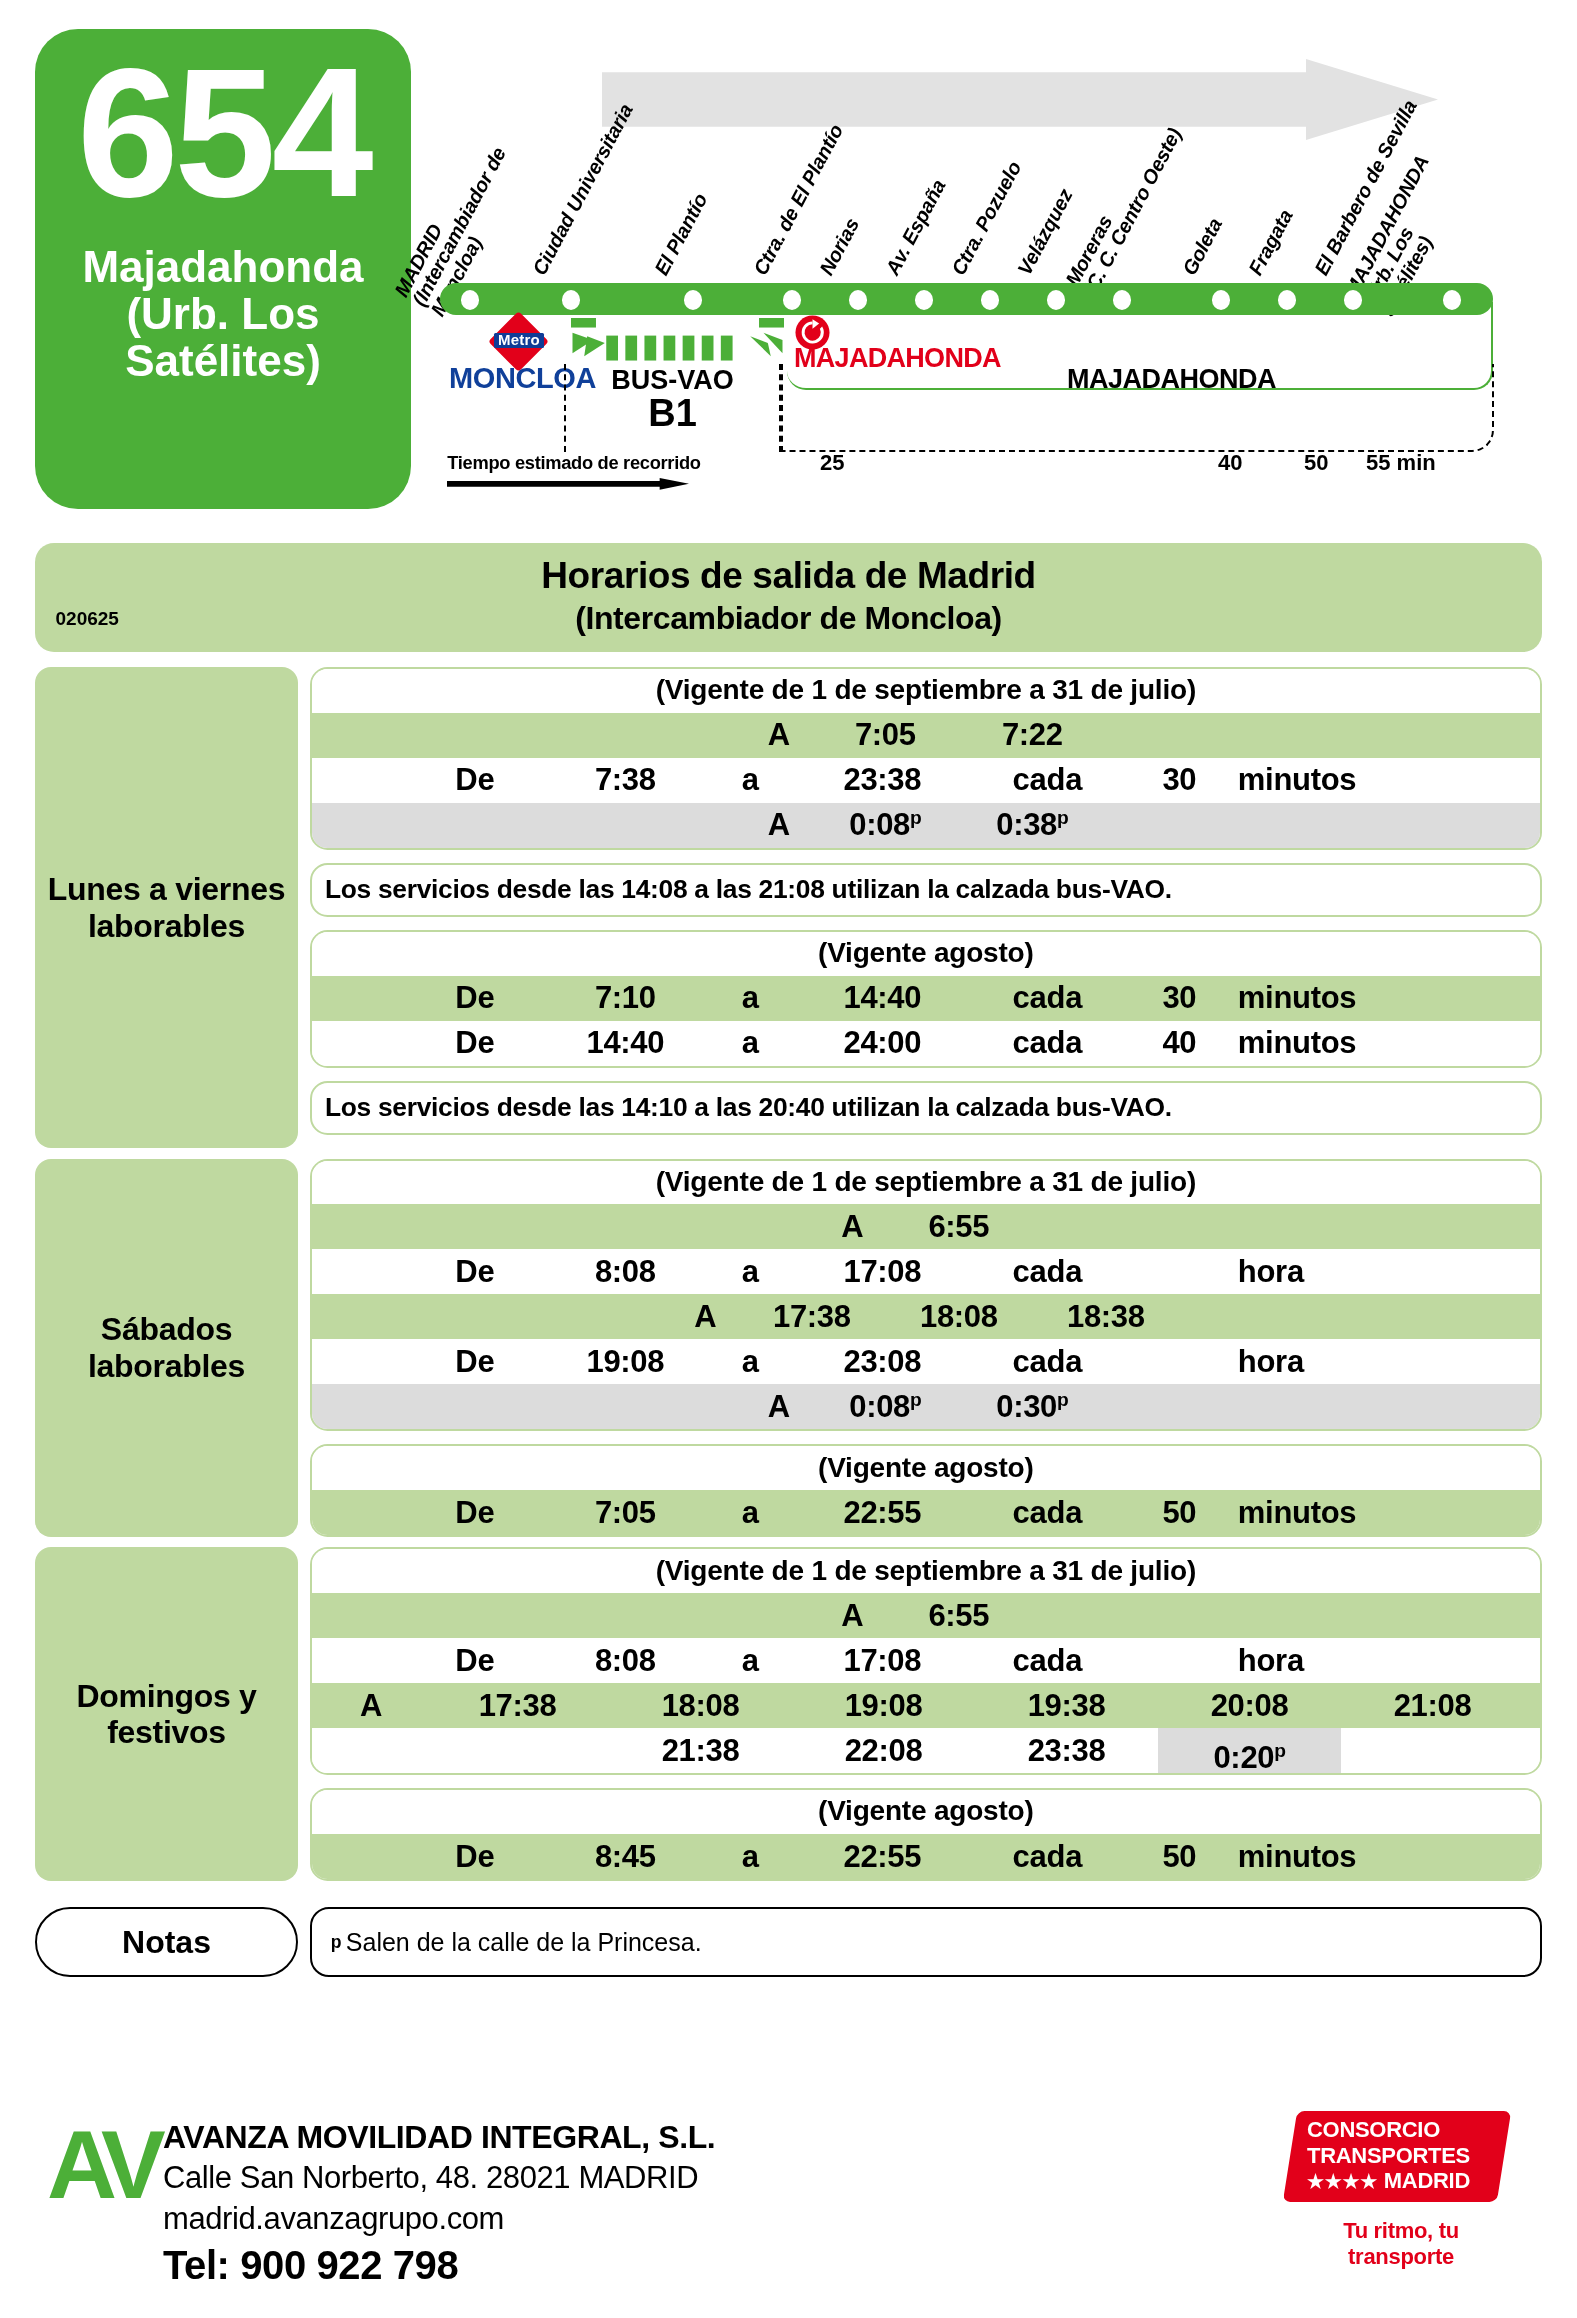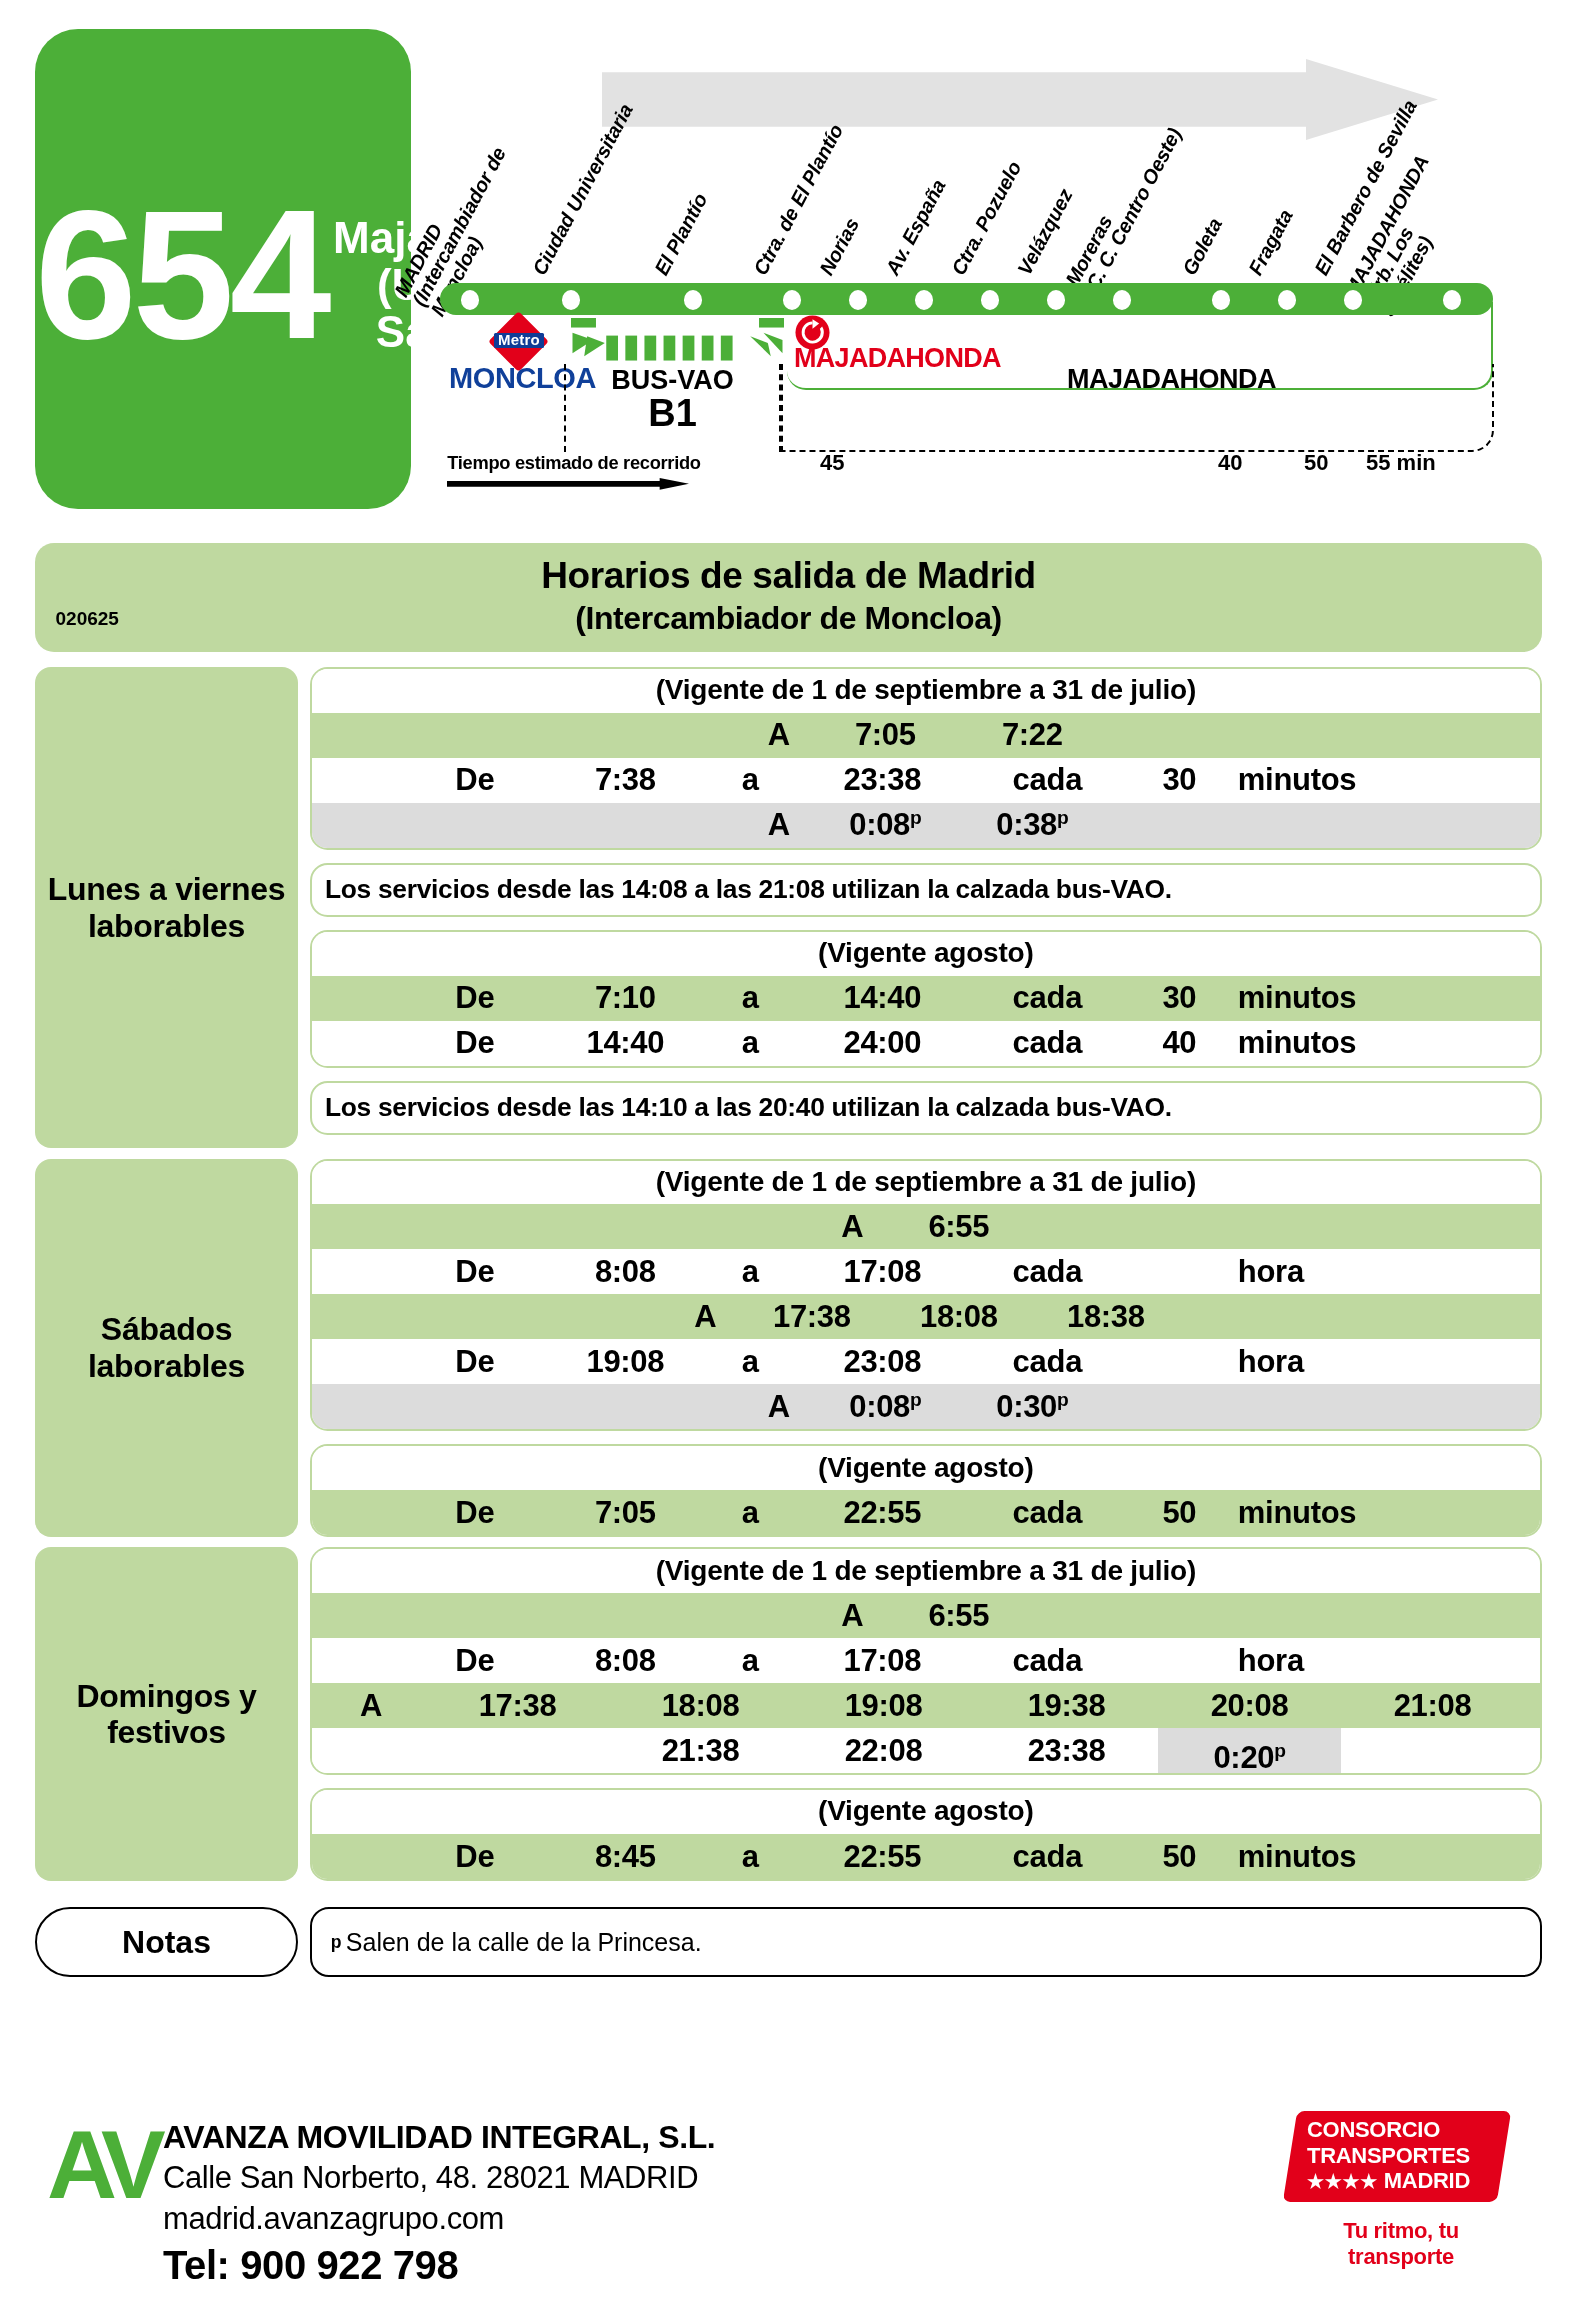--- a/index.html
+++ b/index.html
@@ -10,21 +10,21 @@
     color:#000;
     -webkit-font-smoothing:antialiased;
   }
 
   
   #header { position:absolute; left:0; top:0; width:1577px; height:513px; }
 
   #route-badge{
     position:absolute; left:35px; top:29px; width:376px; height:480px;
     background:#4caf38; border-radius:43px;
-    display:flex; flex-direction:row; align-items:center; justify-content:flex-start;
+    display:flex; flex-direction:column; align-items:center; justify-content:flex-start;
     padding-top:11.7px;
   }
   #route-number{
     color:#fff; font-size:183px; font-weight:bold; line-height:1.0;
     letter-spacing:-4.4px;
   }
   #route-dest{
     color:#fff; font-size:44px; font-weight:bold; line-height:1.07;
     text-align:center; margin-top:19px; padding:0 5.9px;
   }
@@ -352,21 +352,21 @@
       <polygon points="25,7 25,20 34,13" fill="#fff"></polygon>
     </svg>
     <div id="majada-name">MAJADAHONDA</div>
     <div id="majada-muni">MAJADAHONDA</div>
 
     <div id="time-row">
       <div id="tiempo-label">Tiempo estimado de recorrido</div>
       <svg id="tiempo-arrow" viewBox="0 0 330 16" preserveAspectRatio="none">
         <polygon points="0,4 290,4 290,0 330,8 290,16 290,12 0,12" fill="#000"></polygon>
       </svg>
-      <div class="time-tick" style="left:380px;">45</div>
+      <div class="time-tick" style="left:380px;">25</div>
       <div class="time-tick" style="left:778px;">40</div>
       <div class="time-tick" style="left:864px;">50</div>
       <div class="time-tick" style="left:926px;">55 min</div>
     </div>
   </div>
 </div>
 
 <div id="title-bar">
   <div id="doc-code">020625</div>
   <div id="title-sub">(Intercambiador de Moncloa)</div>

